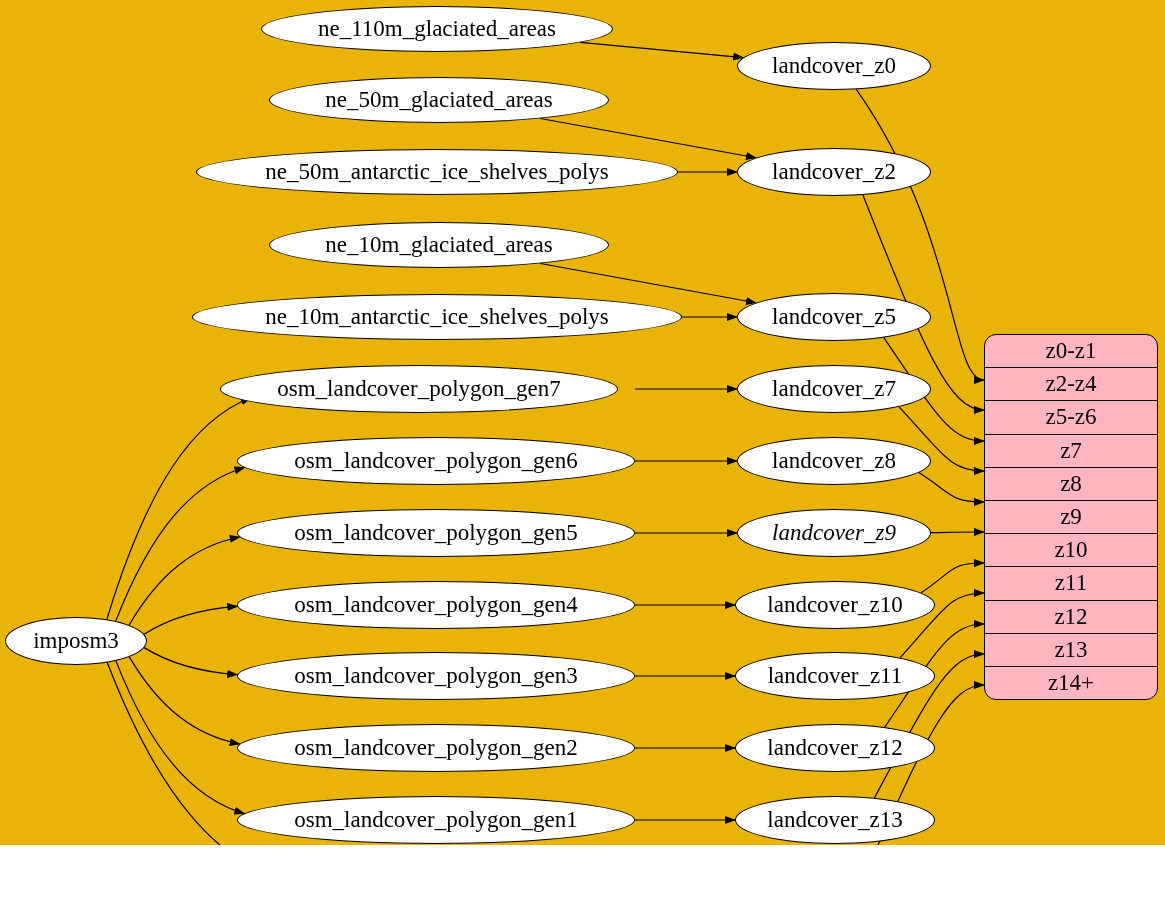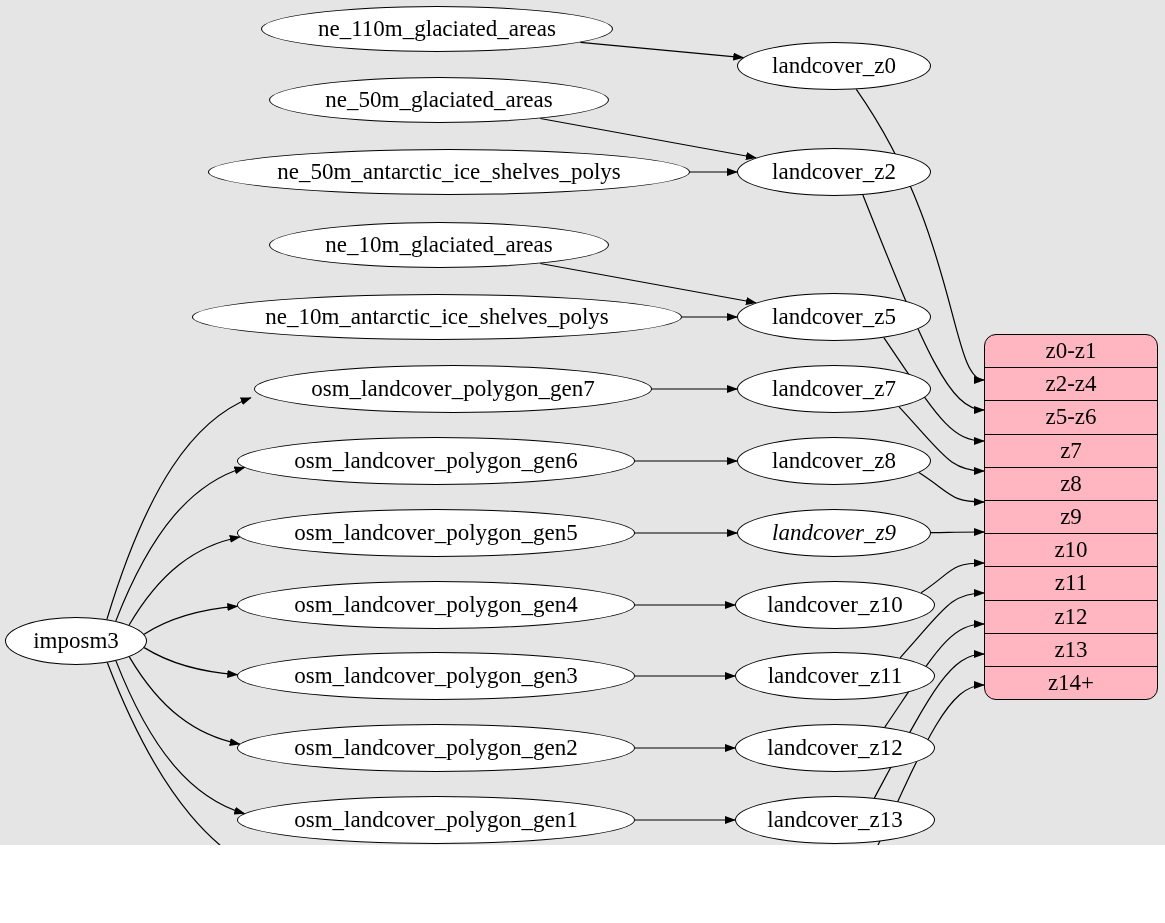--- a/index.html
+++ b/index.html
@@ -1,19 +1,19 @@
 <!DOCTYPE html>
 <html><head>
 <meta charset="utf-8">
 <style>
   html,body { margin:0; padding:0; background:#ffffff; }
   #canvas {
     position:relative;
     width:1165px; height:845px;
-    background:#e5e5e5;
+    background:#eab308;
     font-family:"Liberation Serif", "DejaVu Serif", serif;
     overflow:hidden;
   }
   #edges { position:absolute; left:0; top:0; width:1165px; height:923px; }
   #edges path.edge { fill:none; stroke:#000; stroke-width:1.2px; }
   .node {
     position:absolute;
     background:#fff;
     border:1.2px solid #000;
     border-radius:50%;
@@ -82,24 +82,24 @@
         <path d="M921.1311609160769,592.8061502523307 C953.8229572397169,570.7495990656059 950,563 984,563" class="edge" marker-end="url(#arrowhead)"></path>
         <path d="M900.1092554746572,657.784039760461 C943.7324426278354,609.8438503377199 950,593 984,593" class="edge" marker-end="url(#arrowhead)"></path>
         <path d="M884.7945443858852,727.1869994252255 C936.3813813052249,650.8286198505587 950,624 984,624" class="edge" marker-end="url(#arrowhead)"></path>
         <path d="M874.4186552931828,797.9432692853876 C931.4009545407278,691.4252500142007 950,654 984,654" class="edge" marker-end="url(#arrowhead)"></path>
         <path d="M867.6669299451561,868.3166711167343 C928.1601263736749,732.6623344903509 950,685 984,685" class="edge" marker-end="url(#arrowhead)"></path>
       </g>
   </svg>
 
   <div class="node" style="left:261px; top:6px;   width:352px; height:46px;">ne_110m_glaciated_areas</div>
   <div class="node" style="left:269px; top:77px;  width:340px; height:46px;">ne_50m_glaciated_areas</div>
-  <div class="node" style="left:208px; top:149px; width:482px; height:46px;">ne_50m_antarctic_ice_shelves_polys</div>
+  <div class="node" style="left:196px; top:149px; width:482px; height:46px;">ne_50m_antarctic_ice_shelves_polys</div>
   <div class="node" style="left:269px; top:222px; width:340px; height:46px;">ne_10m_glaciated_areas</div>
   <div class="node" style="left:192px; top:294px; width:490px; height:46px;">ne_10m_antarctic_ice_shelves_polys</div>
-  <div class="node" style="left:254px; top:365px; width:398px; height:48px;">osm_landcover_polygon_gen7</div>
+  <div class="node" style="left:220px; top:365px; width:398px; height:48px;">osm_landcover_polygon_gen7</div>
   <div class="node" style="left:237px; top:437px; width:398px; height:48px;">osm_landcover_polygon_gen6</div>
   <div class="node" style="left:237px; top:509px; width:398px; height:48px;">osm_landcover_polygon_gen5</div>
   <div class="node" style="left:237px; top:581px; width:398px; height:48px;">osm_landcover_polygon_gen4</div>
   <div class="node" style="left:237px; top:652px; width:398px; height:48px;">osm_landcover_polygon_gen3</div>
   <div class="node" style="left:237px; top:724px; width:398px; height:48px;">osm_landcover_polygon_gen2</div>
   <div class="node" style="left:237px; top:796px; width:398px; height:48px;">osm_landcover_polygon_gen1</div>
 
   <div class="node" style="left:5px; top:617px; width:142px; height:48px;">imposm3</div>
 
   <div class="node" style="left:737px; top:42px;  width:194px; height:48px;">landcover_z0</div>

